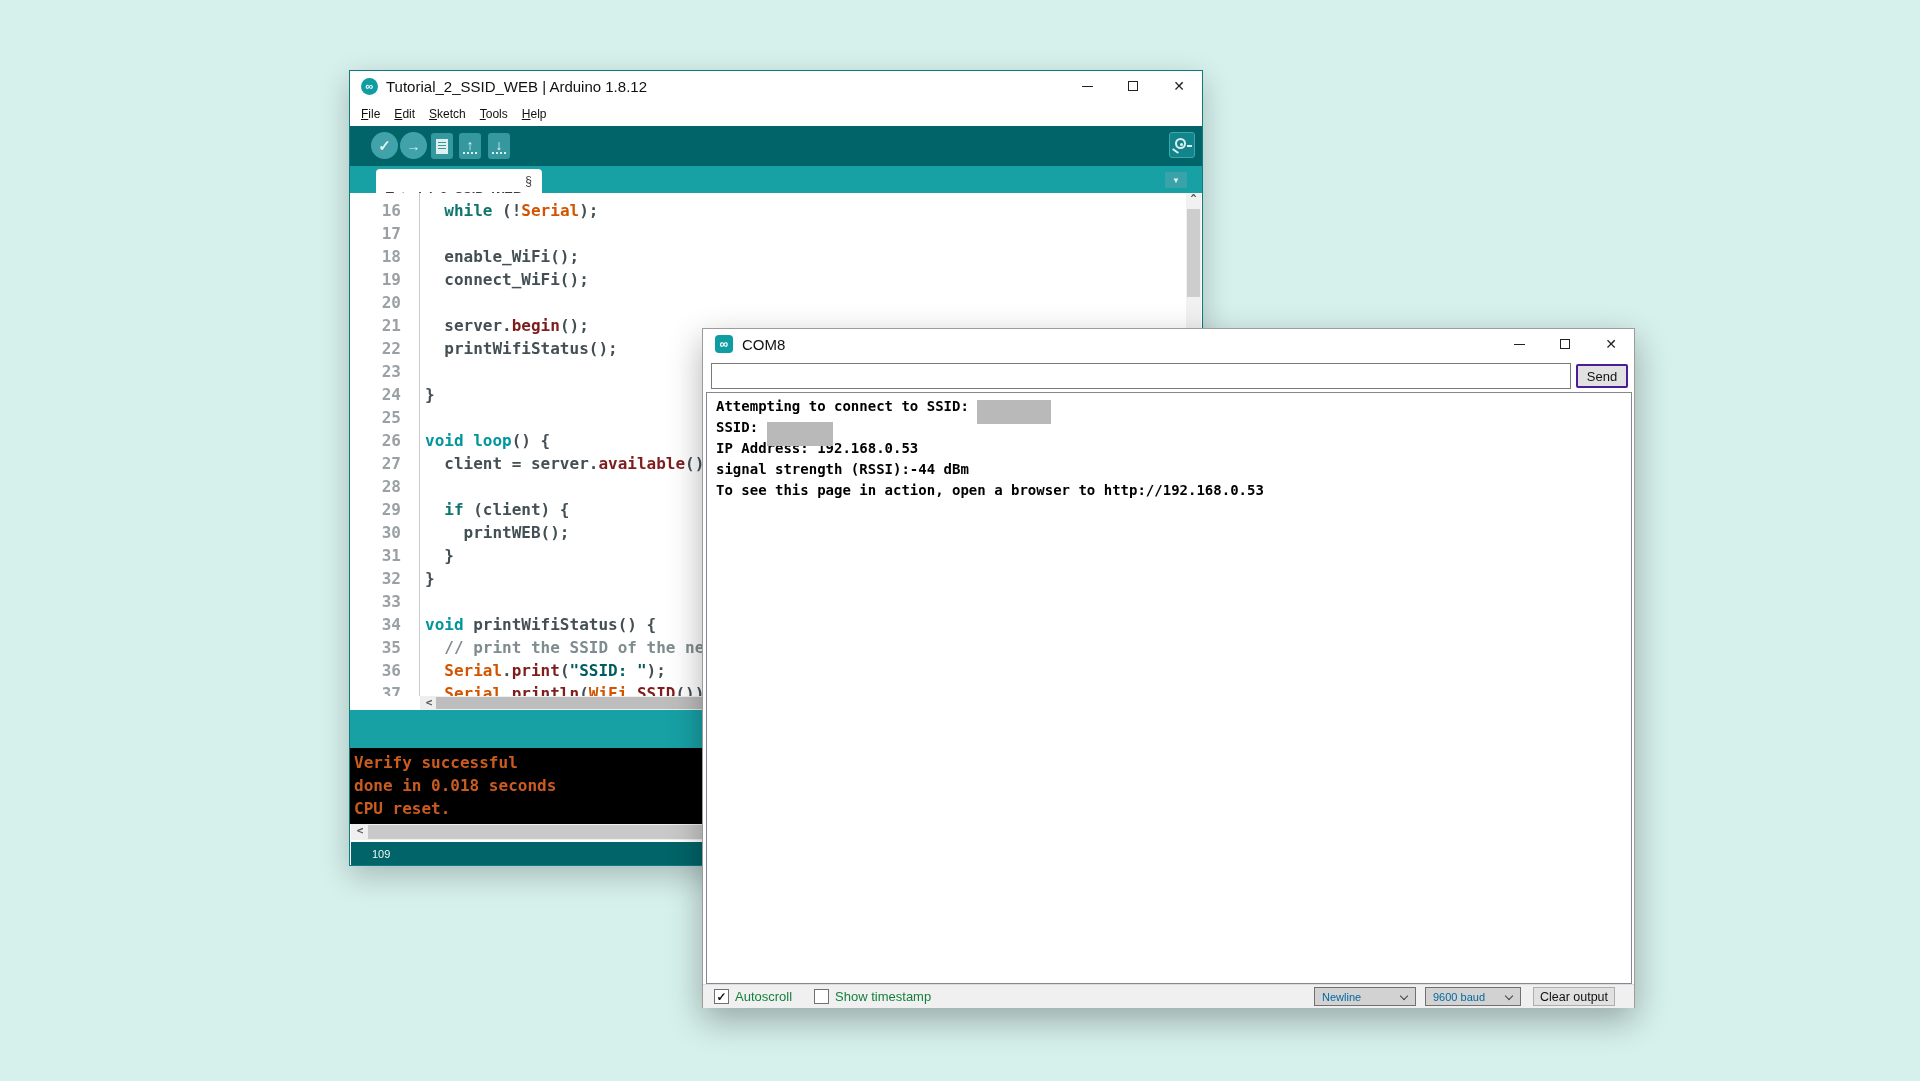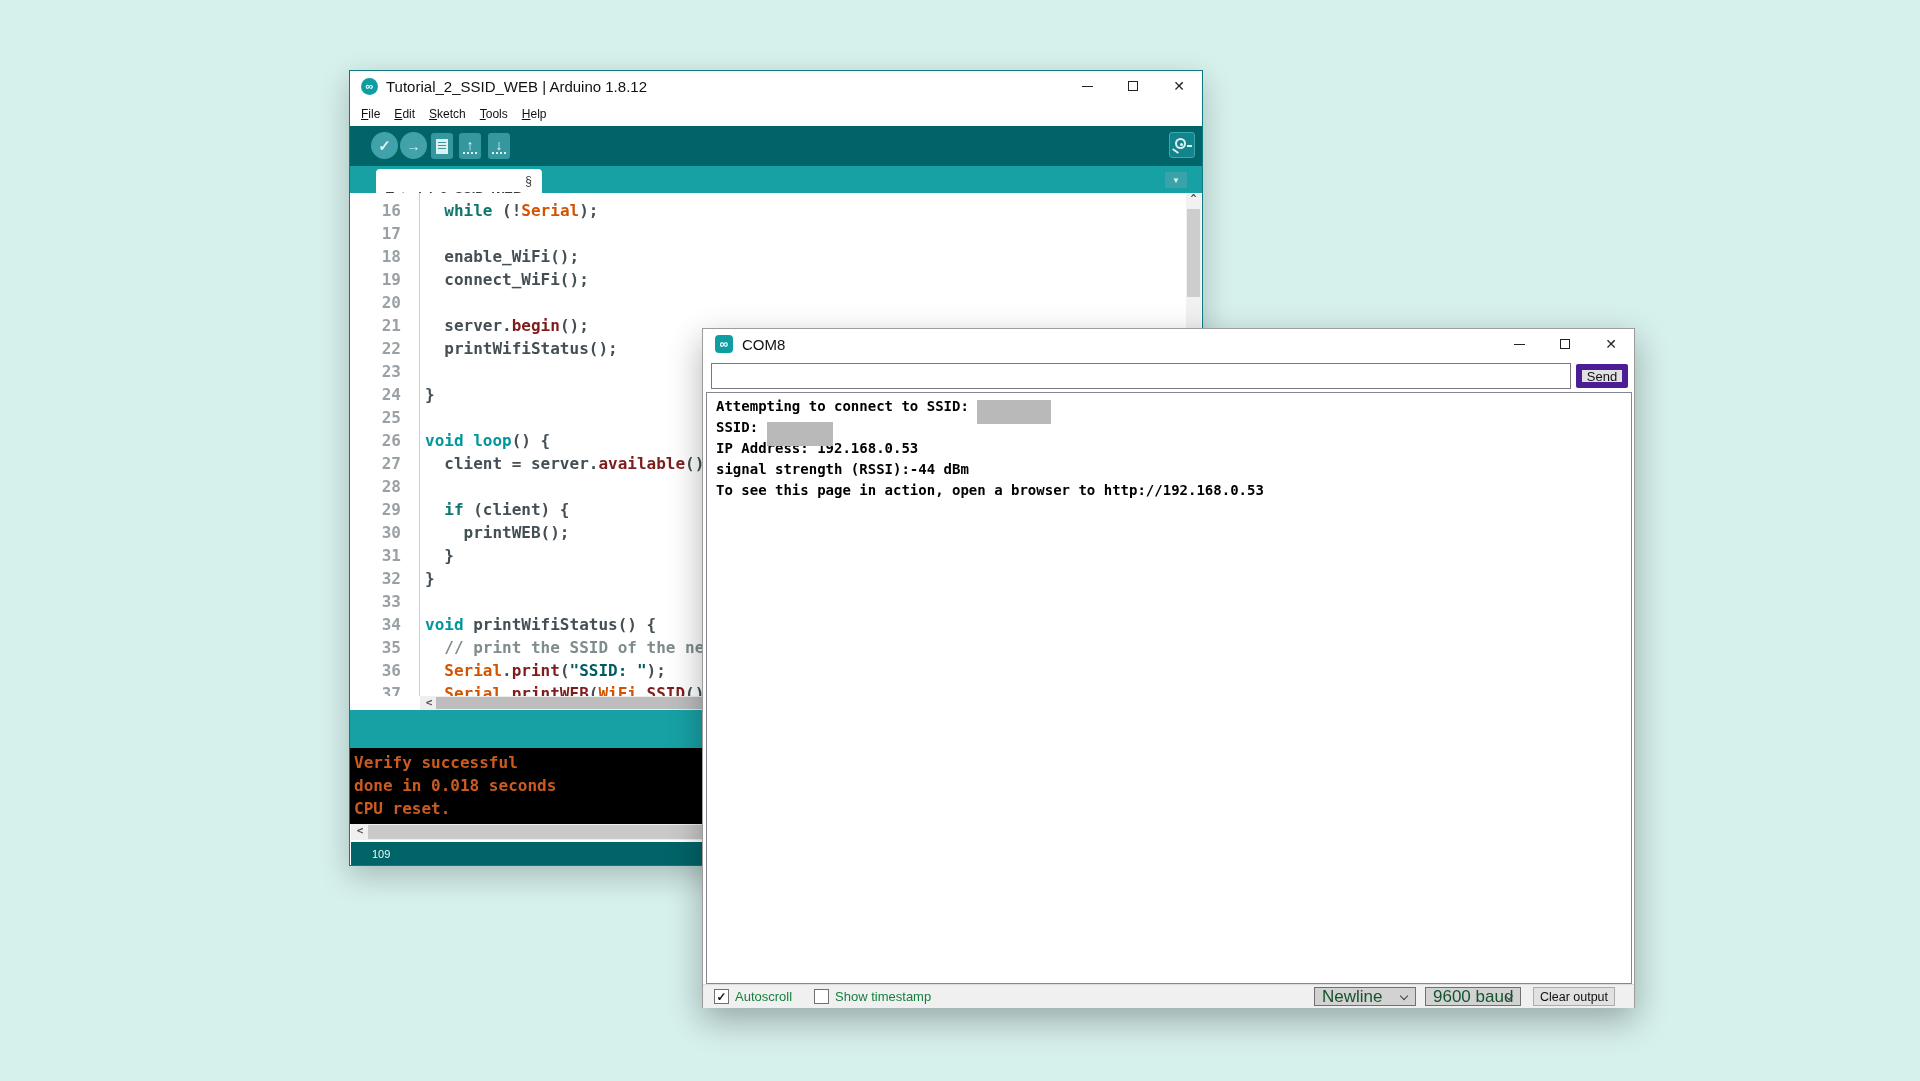--- a/index.html
+++ b/index.html
@@ -88,35 +88,35 @@
   
   #serial { position:absolute; left:702px; top:328px; width:933px; height:680px; background:#fff;
             border:1px solid #9c9c9c; box-shadow:0 12px 32px rgba(0,0,0,.3); z-index:10; }
   .sm-titlebar { position:absolute; left:0; top:0; width:100%; height:30px; background:#fff; display:flex; align-items:center; }
   .sm-icon { width:18px; height:18px; border-radius:4px; background:#0f9da2; color:#fff; font-size:12px; font-weight:bold;
              display:flex; align-items:center; justify-content:center; margin:0 9px 0 12px; }
   .sm-title { font-size:15px; color:#111; }
   .sm-input { position:absolute; left:8px; top:34px; width:860px; height:26px; border:1px solid #7a7a7a;
               background:#fff; font-size:14px; padding:0 6px; outline:none; }
   .sm-send { position:absolute; right:6px; top:35px; width:52px; height:24px; background:#e1e1e1;
-             border:6px solid #4c1d95; border-radius:2px; font-size:13px; color:#111;
+             border:2px solid #4c1d95; border-radius:2px; font-size:13px; color:#111;
              display:flex; align-items:center; justify-content:center; }
   .sm-output { position:absolute; left:3px; top:63px; width:926px; height:592px; background:#fff;
                border:1px solid #828790; overflow:hidden; padding:5px 0 0 9px;
                font-family:"DejaVu Sans Mono", monospace; font-size:14px; font-weight:bold; color:#000; }
   .so-line { height:21px; white-space:pre; }
   .redact { display:inline-block; background:#b9b9b9; position:relative; vertical-align:top; }
 
   .sm-bottombar { position:absolute; left:0; top:655px; width:931px; height:24px; background:#f0f0f0;
                   border-top:1px solid #dcdcdc; display:flex; align-items:center; }
   .checkbox { width:15px; height:15px; background:#fff; border:1px solid #707070; font-size:12px; font-weight:bold;
               color:#111; display:flex; align-items:center; justify-content:center; line-height:1; }
   .cb-label { font-size:13px; color:#15803d; margin:0 8px 0 6px; }
   .combo { position:absolute; height:19px; background:#d2d2d2; border:1px solid #707070;
-           display:flex; align-items:center; padding-left:7px; font-size:17px; color:#14532d; }
+           display:flex; align-items:center; padding-left:7px; font-size:11px; color:#0369a1; }
   .combo .chev { position:absolute; right:8px; top:5px; width:6px; height:6px;
                  border-right:1.5px solid #404040; border-bottom:1.5px solid #404040; transform:rotate(45deg); }
   #combo-ending { left:611px; width:102px; }
   #combo-baud { left:722px; width:96px; }
   .sm-clear { position:absolute; left:830px; width:82px; height:19px; background:#e1e1e1; border:1px solid #adadad;
               font-size:12.5px; color:#111; display:flex; align-items:center; justify-content:center; }
 </style>
 </head>
 <body>
 
@@ -200,21 +200,21 @@
           <div class="cl"><span class="ln">27</span><span class="ct"><span class="tok-pl">  client = server.</span><span class="tok-fn">available</span><span class="tok-pl">();</span></span></div>
           <div class="cl"><span class="ln">28</span><span class="ct"></span></div>
           <div class="cl"><span class="ln">29</span><span class="ct"><span class="tok-pl">  </span><span class="tok-kw2">if</span><span class="tok-pl"> (client) {</span></span></div>
           <div class="cl"><span class="ln">30</span><span class="ct"><span class="tok-pl">    printWEB();</span></span></div>
           <div class="cl"><span class="ln">31</span><span class="ct"><span class="tok-pl">  }</span></span></div>
           <div class="cl"><span class="ln">32</span><span class="ct"><span class="tok-pl">}</span></span></div>
           <div class="cl"><span class="ln">33</span><span class="ct"></span></div>
           <div class="cl"><span class="ln">34</span><span class="ct"><span class="tok-kw1">void</span><span class="tok-pl"> printWifiStatus() {</span></span></div>
           <div class="cl"><span class="ln">35</span><span class="ct"><span class="tok-pl">  </span><span class="tok-cm">// print the SSID of the network you're attached to:</span></span></div>
           <div class="cl"><span class="ln">36</span><span class="ct"><span class="tok-pl">  </span><span class="tok-cls">Serial</span><span class="tok-pl">.</span><span class="tok-fn">print</span><span class="tok-pl">(</span><span class="tok-str">"SSID: "</span><span class="tok-pl">);</span></span></div>
-          <div class="cl"><span class="ln">37</span><span class="ct"><span class="tok-pl">  </span><span class="tok-cls">Serial</span><span class="tok-pl">.</span><span class="tok-fn">printWEB</span><span class="tok-pl">(</span><span class="tok-cls">WiFi</span><span class="tok-pl">.</span><span class="tok-fn">SSID</span><span class="tok-pl">());</span></span></div>
+          <div class="cl"><span class="ln">37</span><span class="ct"><span class="tok-pl">  </span><span class="tok-cls">Serial</span><span class="tok-pl">.</span><span class="tok-fn">println</span><span class="tok-pl">(</span><span class="tok-cls">WiFi</span><span class="tok-pl">.</span><span class="tok-fn">SSID</span><span class="tok-pl">());</span></span></div>
         </div>
     </div>
 
     <div class="v-scroll">
       <div class="arr">^</div>
       <div class="v-thumb"></div>
     </div>
 
     <div class="edit-hscroll">
       <div class="arr">&lt;</div>

